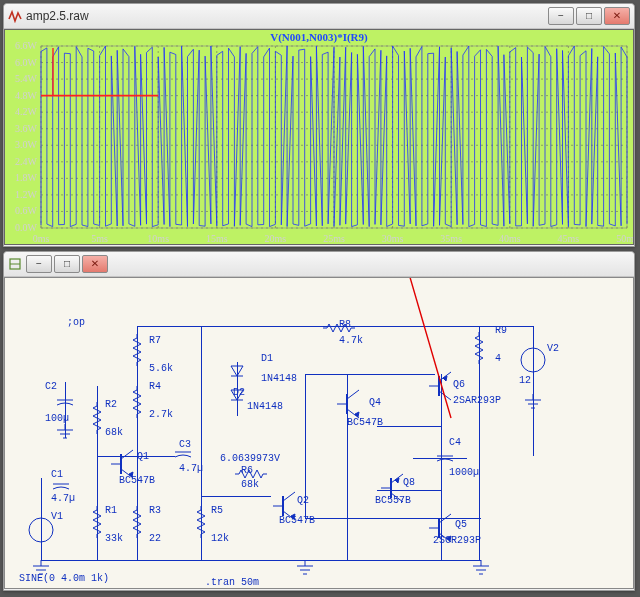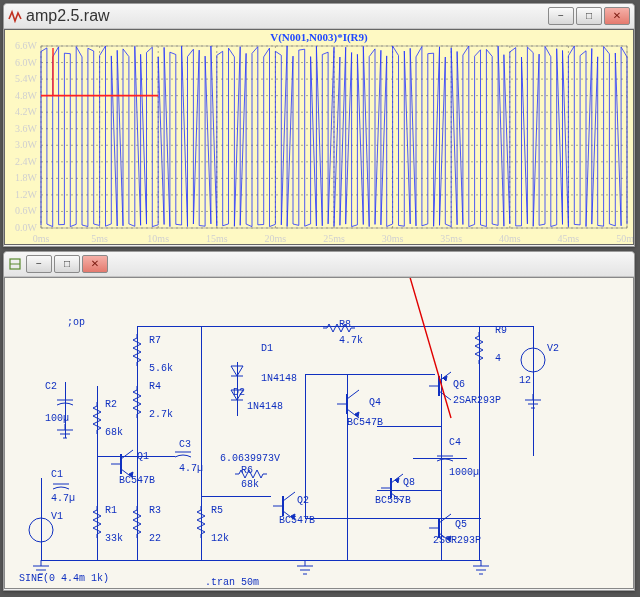--- a/index.html
+++ b/index.html
@@ -1,26 +1,26 @@
 <!DOCTYPE html>
 <html><head>
 <meta charset="utf-8">
 <style>
   html,body{margin:0;padding:0;font-family:"Segoe UI",Tahoma,sans-serif;font-size:11px;color:#000;background:#565656}
   body{width:640px;height:597px;overflow:hidden;position:relative;box-sizing:border-box;padding:3px}
   .mdi{position:relative;background:#f0f0f0;border:1px solid #9c9c9c;border-radius:4px 4px 0 0;box-shadow:0 1px 3px rgba(0,0,0,.3);box-sizing:border-box}
   .titlebar{height:24px;display:flex;align-items:center;padding:0 4px;background:linear-gradient(#f7f7f7,#e4e4e4);border-bottom:1px solid #c4c4c4;border-radius:4px 4px 0 0}
   .titlebar .ico{width:14px;height:14px;margin-right:4px;display:flex;align-items:center;justify-content:center}
-  .titlebar .ttl{flex:1;font-size:16px;color:#333}
+  .titlebar .ttl{flex:1;font-size:12px;color:#333}
   .wbtns{display:flex;gap:2px}
   .wbtn{width:24px;height:16px;border:1px solid #8a8a8a;border-radius:2px;background:linear-gradient(#fafafa,#d8d8d8);display:flex;align-items:center;justify-content:center;font-size:10px;line-height:1;color:#333}
   .wbtn.close{background:linear-gradient(#f5b0a8,#e47a6e);color:#7a1a10}
   
   #plotwin{width:632px;height:244px;margin-bottom:4px}
-  #plot{position:relative;width:100%;height:216px;background:#fef9c3;border:1px solid #666;box-sizing:border-box}
+  #plot{position:relative;width:100%;height:216px;background:#bef264;border:1px solid #666;box-sizing:border-box}
   
   #schemwin{width:632px;height:340px}
   #schem{position:relative;width:100%;height:312px;background:#f8f6ee;border:1px solid #888;box-sizing:border-box;overflow:hidden}
   #schem:before{content:"";position:absolute;inset:0;background-image:radial-gradient(#b8b4a0 .6px,transparent .6px);background-size:8px 8px;opacity:.5}
   .slabel{position:absolute;font:10px/1 "Courier New",monospace;color:#1030c0;white-space:nowrap}
   .wire{position:absolute;background:#1030c0}
   .wire.h{height:1px}
   .wire.v{width:1px}
   .arrow{position:absolute;left:368px;top:-118px;width:80px;height:260px;pointer-events:none}
 </style>
@@ -111,21 +111,21 @@
       <div class="wbtn">□</div>
       <div class="wbtn close">✕</div>
     </div>
   </div>
 
   <div id="schem">
 
     <span class="slabel" style="left:62px;top:40px">;op</span>
     <span class="slabel" style="left:200px;top:300px">.tran 50m</span>
     <span class="slabel" style="left:215px;top:176px">6.0639973V</span>
-    <span class="slabel" style="left:14px;top:296px">SINE(0 4.4m 1k)</span>
+    <span class="slabel" style="left:14px;top:296px">SINE(0 4.0m 1k)</span>
 
     <div class="wire h" style="left:132px;top:48px;width:396px"></div>
     <div class="wire h" style="left:36px;top:282px;width:440px"></div>
     <div class="wire h" style="left:92px;top:178px;width:78px"></div>
     <div class="wire h" style="left:196px;top:218px;width:70px"></div>
     <div class="wire h" style="left:300px;top:96px;width:130px"></div>
     <div class="wire h" style="left:300px;top:240px;width:176px"></div>
     <div class="wire h" style="left:372px;top:148px;width:64px"></div>
     <div class="wire h" style="left:372px;top:212px;width:64px"></div>
     <div class="wire h" style="left:408px;top:180px;width:54px"></div>
@@ -243,21 +243,21 @@
 
     <span class="slabel" style="left:40px;top:104px">C2</span>
     <span class="slabel" style="left:40px;top:136px">100µ</span>
     <span class="slabel" style="left:46px;top:192px">C1</span>
     <span class="slabel" style="left:46px;top:216px">4.7µ</span>
     <span class="slabel" style="left:174px;top:162px">C3</span>
     <span class="slabel" style="left:174px;top:186px">4.7µ</span>
     <span class="slabel" style="left:444px;top:160px">C4</span>
     <span class="slabel" style="left:444px;top:190px">1000µ</span>
 
-    <span class="slabel" style="left:256px;top:66px">D1</span>
+    <span class="slabel" style="left:256px;top:76px">D1</span>
     <span class="slabel" style="left:256px;top:96px">1N4148</span>
     <span class="slabel" style="left:228px;top:110px">D2</span>
     <span class="slabel" style="left:242px;top:124px">1N4148</span>
 
     <span class="slabel" style="left:132px;top:174px">Q1</span>
     <span class="slabel" style="left:114px;top:198px">BC547B</span>
     <span class="slabel" style="left:292px;top:218px">Q2</span>
     <span class="slabel" style="left:274px;top:238px">BC547B</span>
     <span class="slabel" style="left:364px;top:120px">Q4</span>
     <span class="slabel" style="left:342px;top:140px">BC547B</span>

